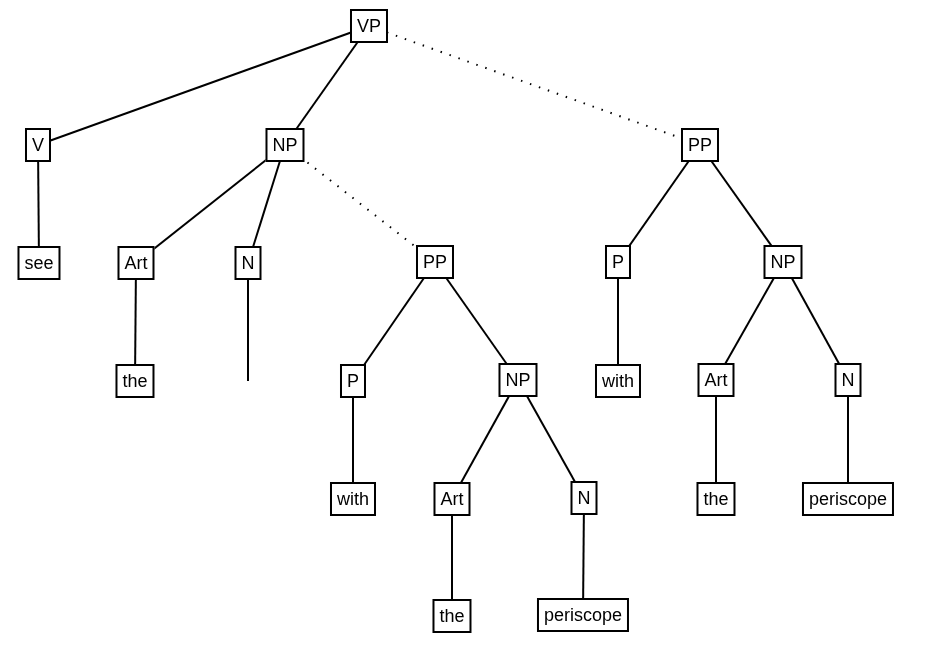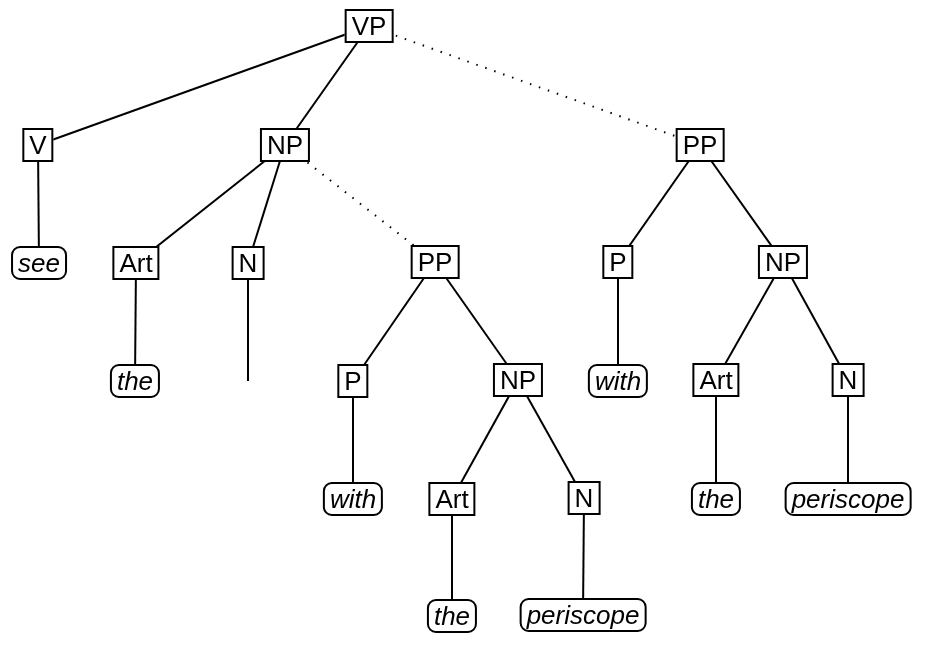--- a/index.html
+++ b/index.html
@@ -23,30 +23,28 @@
     top: 0;
     width: 100%;
     height: 100%;
   }
   .tree-node {
     position: absolute;
     transform: translate(-50%, -50%);
     background: var(--box-fill, #ffffff);
     border: 2px solid var(--box-border, #000000);
     color: var(--text-color, #000000);
-    font-size: 26px;
+    font-size: 18px;
     line-height: 28px;
     padding: 1px 5px;
     white-space: nowrap;
     text-align: center;
     box-sizing: border-box;
   }
   .tree-node.terminal {
-    font-style: italic;
-    border-radius: 9px;
   }
 </style>
 </head>
 <body style="background: rgb(255, 255, 255);">
 
 <div class="tree-canvas" style="width: 927px; height: 646px;">
   <svg class="edge-layer" xmlns="http://www.w3.org/2000/svg" width="927" height="646" viewBox="0 0 927 646">
       <line x1="369" y1="26" x2="38" y2="145" stroke="#000000" stroke-width="2"></line>
       <line x1="369" y1="26" x2="285" y2="145" stroke="#000000" stroke-width="2"></line>
       <line x1="369" y1="26" x2="700" y2="145" stroke="#000000" stroke-width="2" stroke-dasharray="1.5 8"></line>

